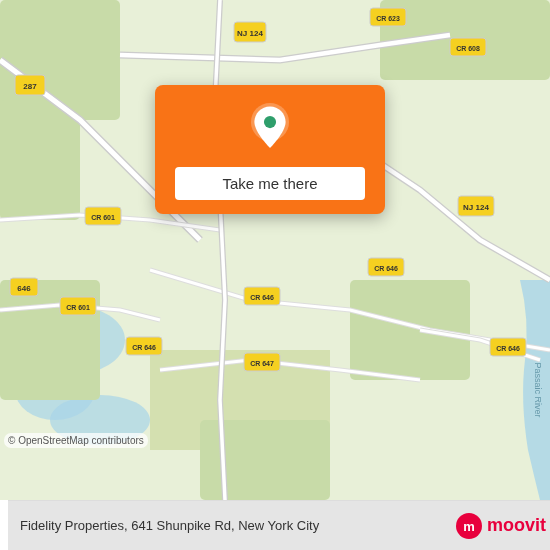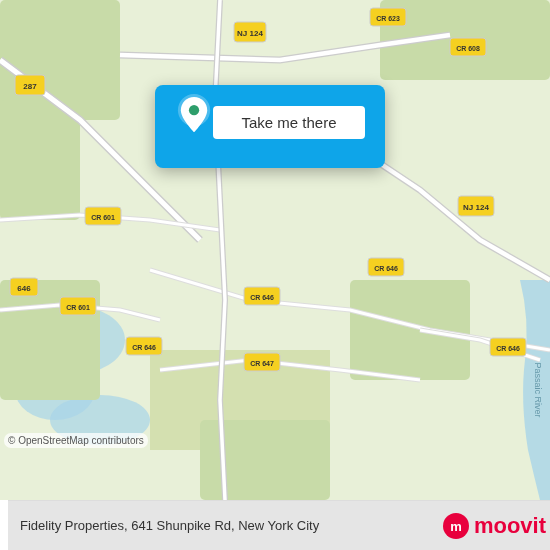--- a/index.html
+++ b/index.html
@@ -27,25 +27,26 @@
       position: absolute;
       top: 0; left: 0;
     }
 
     
     #location-card {
       position: absolute;
       top: 85px;
       left: 155px;
       width: 230px;
-      background: #0ea5e9;
+      background: #f97316;
       border-radius: 8px;
       display: flex;
+      flex-direction: column;
       align-items: center;
-      padding: 5px 20px 14px;
+      padding: 18px 20px 14px;
       box-shadow: 0 4px 16px rgba(0,0,0,0.3);
       z-index: 10;
     }
 
     #pin-icon {
       width: 52px;
       height: 52px;
       margin-bottom: 12px;
     }
 
@@ -87,21 +88,21 @@
       align-items: center;
       gap: 4px;
     }
 
     #moovit-icon {
       width: 28px;
       height: 28px;
     }
 
     #moovit-text {
-      font-size: 22px;
+      font-size: 18px;
       font-weight: bold;
       color: #e8003d;
     }
 
     
     #attribution {
       position: absolute;
       bottom: 52px;
       left: 4px;
       background: rgba(255,255,255,0.75);

